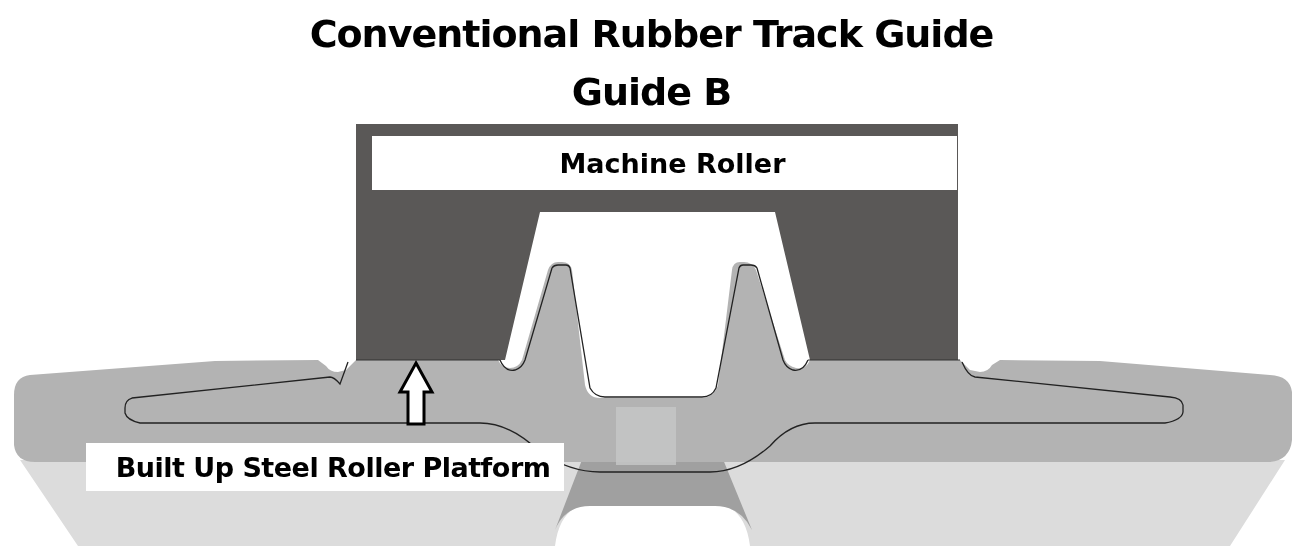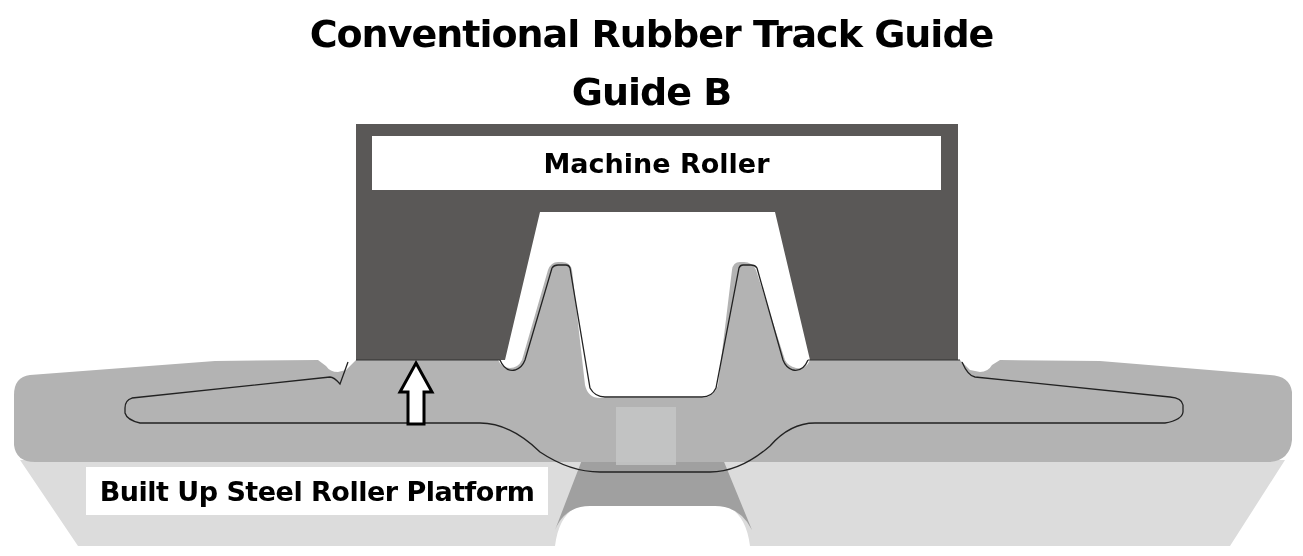--- a/index.html
+++ b/index.html
@@ -8,24 +8,24 @@
       position: absolute; left: 0; width: 1303px; text-align: center;
       font-family: "DejaVu Sans", sans-serif; font-weight: bold; color: #000;
       font-size: 38px; letter-spacing: -1px;
     }
     #title-line1 { top: 12px; }
     #title-line2 { top: 70px; }
     svg { position: absolute; left: 0; top: 0; }
     .label-box {
       position: absolute; background: #ffffff;
       font-family: "DejaVu Sans", sans-serif; font-weight: bold; color: #000;
-      display: flex; align-items: center; justify-content: center;
+      display: flex; align-items: center; justify-content: center; padding-left: 16px;
     }
     #roller-label { left: 372px; top: 136px; width: 569px; height: 54px; font-size: 27px; }
-    #platform-label { left: 86px; top: 443px; width: 462px; height: 48px; font-size: 27px; letter-spacing: -0.5px; margin-top: 24px; }
+    #platform-label { left: 86px; top: 443px; width: 462px; height: 48px; font-size: 27px; letter-spacing: -0.5px; }
   </style>
 </head>
 <body>
 
 <div class="title" id="title-line1">Conventional Rubber Track Guide</div>
 <div class="title" id="title-line2">Guide B</div>
 
 <svg width="1303" height="556" viewBox="0 0 1303 556">
 
   <path d="M20,460 L1285,460 L1230,546 L750,546 Q745,506 715,504 L590,504 Q560,506 555,546 L78,546 Z" fill="#dcdcdc"></path>

